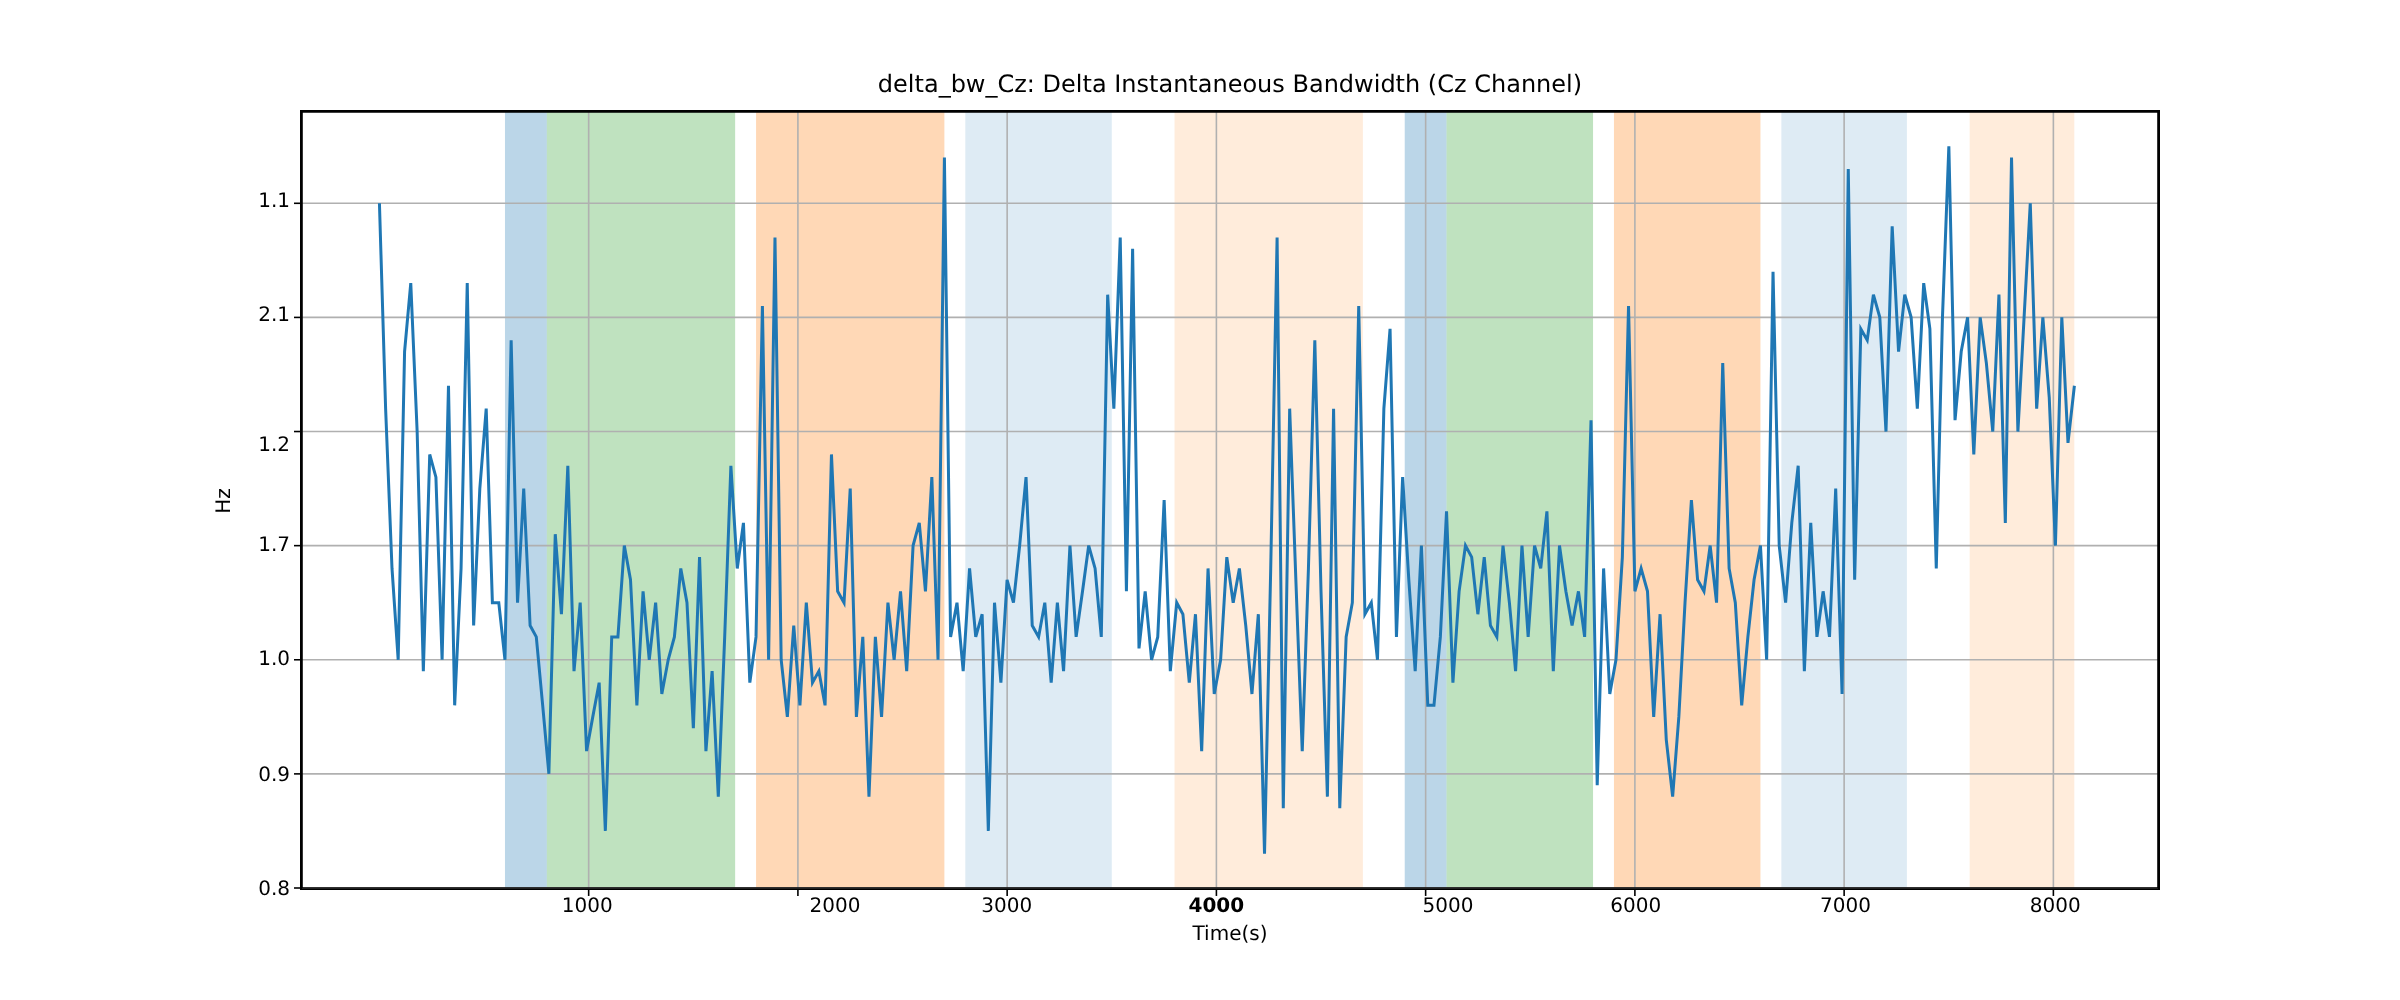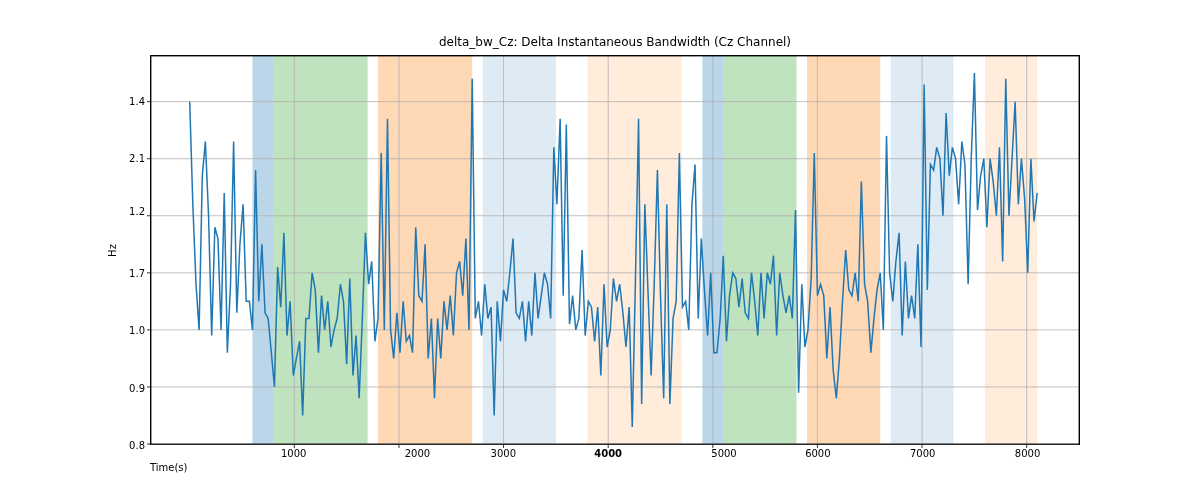--- a/index.html
+++ b/index.html
@@ -34,21 +34,21 @@
     left: 150px;
     width: 930px;
     text-align: center;
     font-size: 12px;
   }
   .xlabel {
     position: absolute;
     top: 462px;
     left: 150px;
     width: 930px;
-    text-align: left;
+    text-align: center;
     font-size: 10px;
   }
   .ylabel {
     position: absolute;
     left: 105px;
     top: 55px;
     height: 390px;
     width: 14px;
     display: flex;
     align-items: center;
@@ -152,18 +152,18 @@
       <div class="tick-label xtick" style="left: 724px;">5000</div>
       <div class="tick-label xtick" style="left: 817.88px;">6000</div>
       <div class="tick-label xtick" style="left: 922.728px;">7000</div>
       <div class="tick-label xtick" style="left: 1027.58px; text-align: right;">8000</div>
     </div>
   <div id="ytick-container">
       <div class="tick-label ytick" style="left: 115px; top: 445px;">0.8</div>
       <div class="tick-label ytick" style="left: 115px; top: 387.647px;">0.9</div>
       <div class="tick-label ytick" style="left: 115px; top: 330.294px;">1.0</div>
       <div class="tick-label ytick" style="left: 115px; top: 272.941px;">1.7</div>
-      <div class="tick-label ytick" style="left: 115px; top: 211px;">1.2</div>
+      <div class="tick-label ytick" style="left: 115px; top: 223px;">1.2</div>
       <div class="tick-label ytick" style="left: 115px; top: 158.235px;">2.1</div>
-      <div class="tick-label ytick" style="left: 115px; top: 100.882px;">1.4</div>
+      <div class="tick-label ytick" style="left: 115px; top: 100.882px;">1.1</div>
     </div>
 
 </div>
 
 </body></html>

